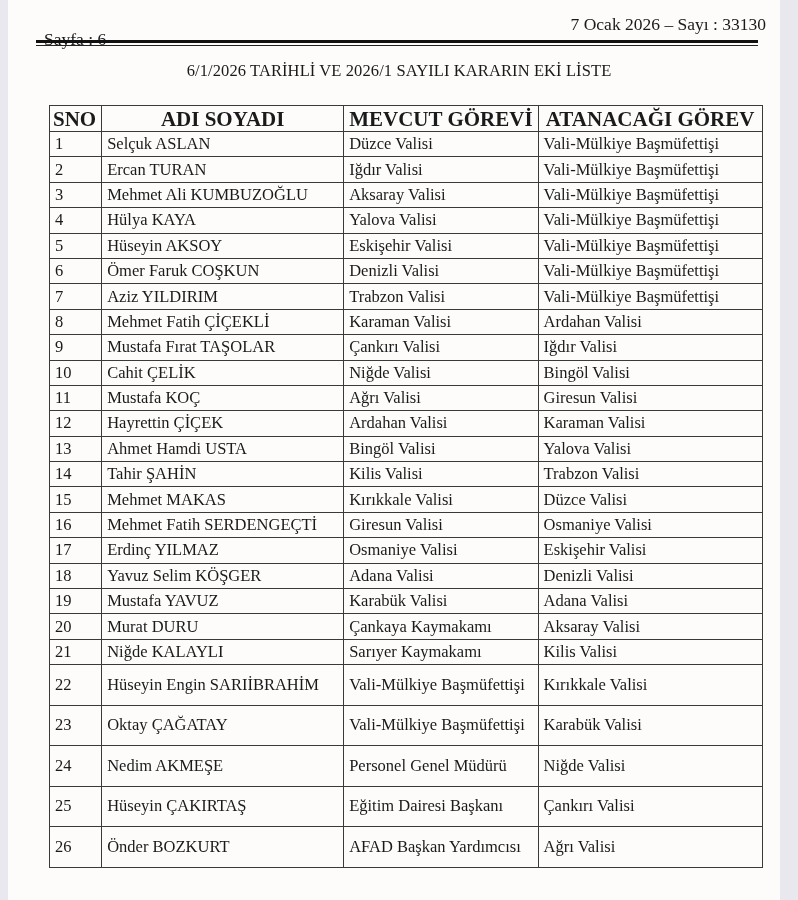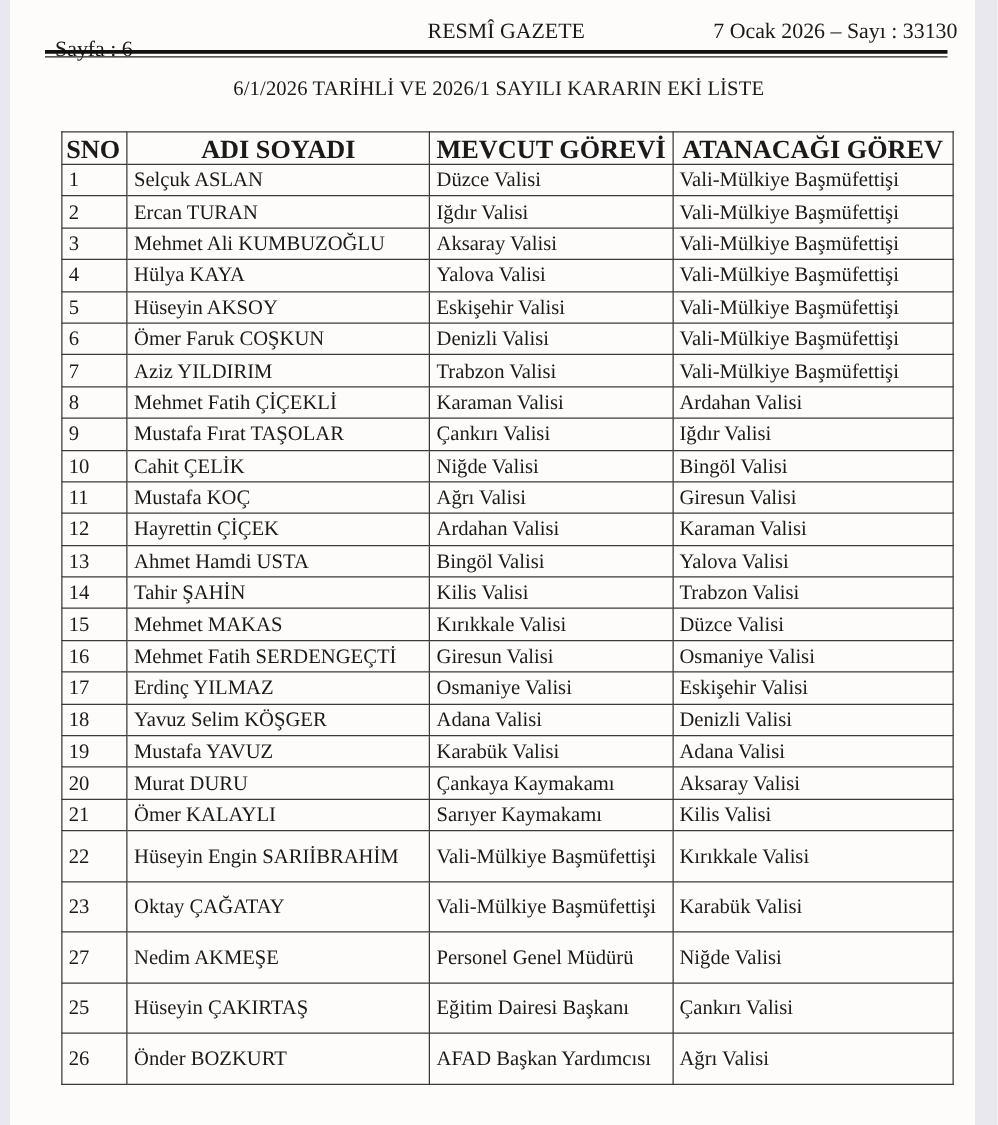--- a/index.html
+++ b/index.html
@@ -47,21 +47,20 @@
   table.list td.wrap { white-space: normal; line-height: 18px; }
   col.c1 { width: 46px; } col.c2 { width: 242px; } col.c3 { width: 173px; } col.c4 { width: 224px; }
   td.sno-cell { padding-left: 3px; }
 </style>
 </head>
 <body>
 
 <div class="page">
   <div class="header">
     <span class="left">Sayfa : 6</span>
-    <span class="center">RESMÎ GAZETE</span>
     <span class="right">7 Ocak 2026 – Sayı : 33130</span>
   </div>
 </div>
 <div class="rule-thick"></div>
 <div class="rule-thin"></div>
 
 <div class="doc-title">6/1/2026 TARİHLİ VE 2026/1 SAYILI KARARIN EKİ LİSTE</div>
 
 <table class="list">
   <colgroup>
@@ -194,38 +193,38 @@
         <td>Adana Valisi</td>
       </tr>
       <tr>
         <td class="sno-cell">20</td>
         <td>Murat DURU</td>
         <td>Çankaya Kaymakamı</td>
         <td>Aksaray Valisi</td>
       </tr>
       <tr>
         <td class="sno-cell">21</td>
-        <td>Ömer KALAYLI</td>
+        <td>Niğde KALAYLI</td>
         <td>Sarıyer Kaymakamı</td>
         <td>Kilis Valisi</td>
       </tr>
       <tr class="tall">
         <td class="sno-cell">22</td>
         <td>Hüseyin Engin SARIİBRAHİM</td>
         <td class="wrap">Vali-Mülkiye Başmüfettişi</td>
         <td>Kırıkkale Valisi</td>
       </tr>
       <tr class="tall">
         <td class="sno-cell">23</td>
         <td>Oktay ÇAĞATAY</td>
         <td class="wrap">Vali-Mülkiye Başmüfettişi</td>
         <td>Karabük Valisi</td>
       </tr>
       <tr class="tall">
-        <td class="sno-cell">27</td>
+        <td class="sno-cell">24</td>
         <td>Nedim AKMEŞE</td>
         <td class="wrap">Personel Genel Müdürü</td>
         <td>Niğde Valisi</td>
       </tr>
       <tr class="tall">
         <td class="sno-cell">25</td>
         <td>Hüseyin ÇAKIRTAŞ</td>
         <td class="wrap">Eğitim Dairesi Başkanı</td>
         <td>Çankırı Valisi</td>
       </tr>

